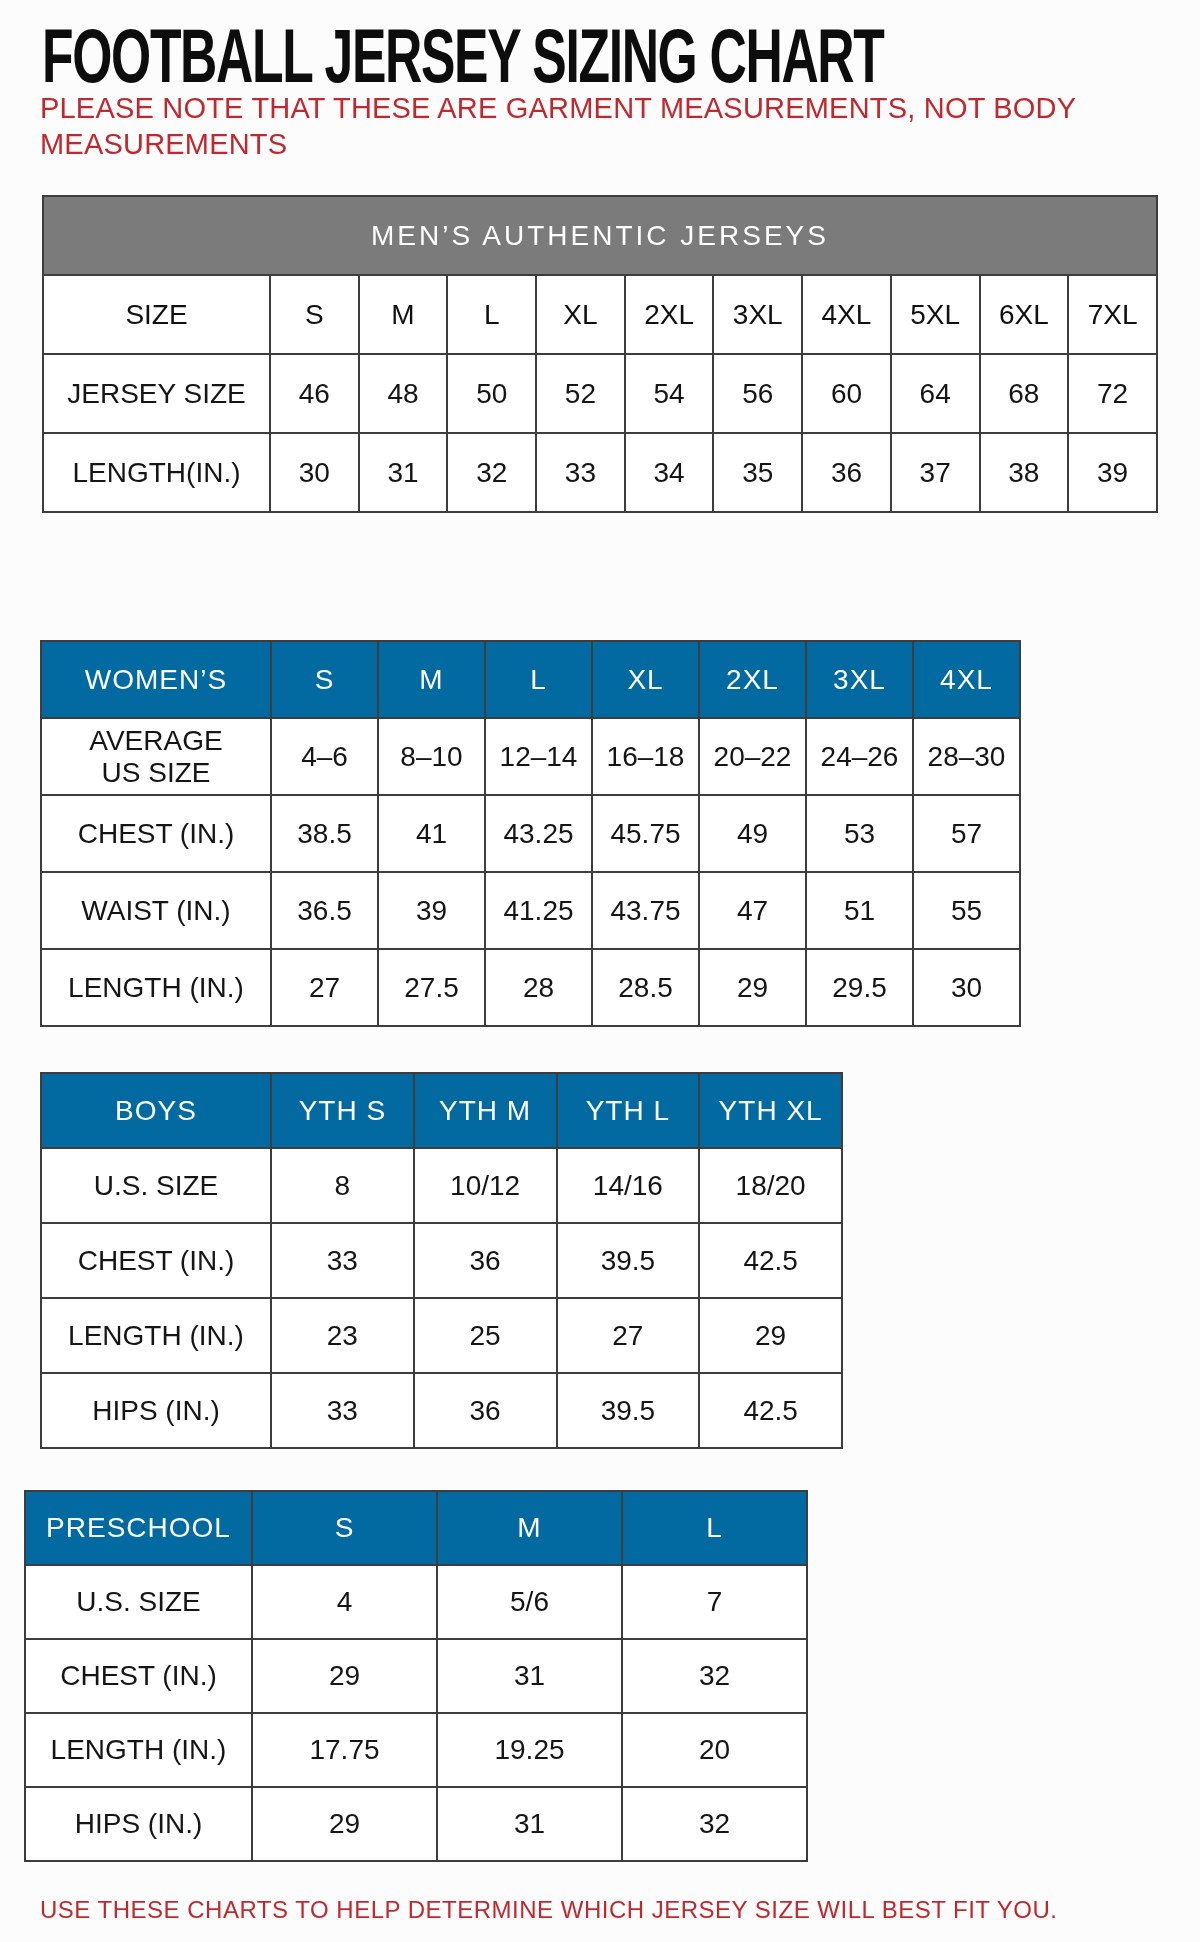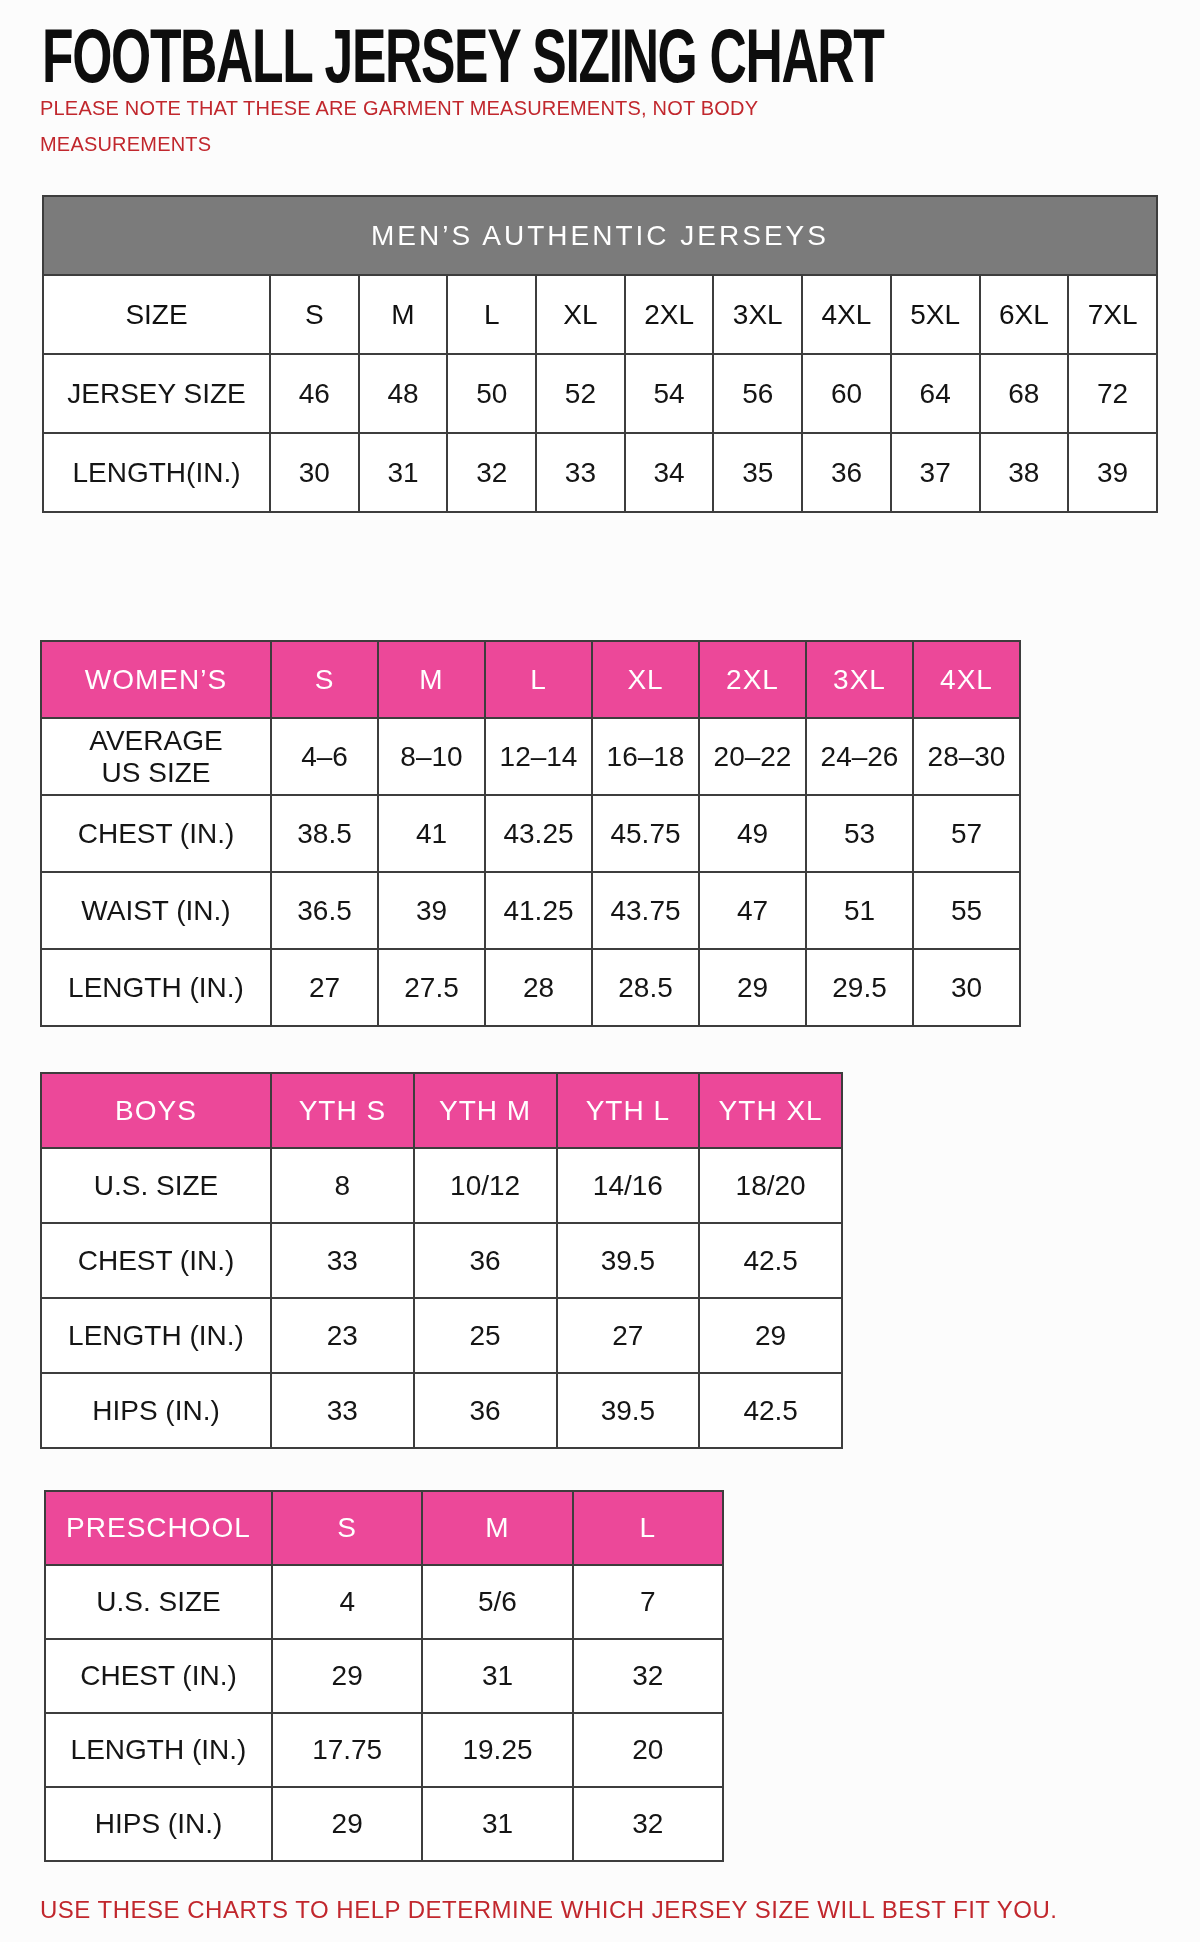--- a/index.html
+++ b/index.html
@@ -19,21 +19,21 @@
     white-space: nowrap;
   }
   .title-inner {
     display: inline-block;
     font-size: 76px; font-weight: 700; letter-spacing: -2px;
     transform: scaleX(0.68); transform-origin: left center;
     color: #0d0d0d;
   }
   .subtitle {
     position: absolute; left: 40px; top: 90px;
-    font-size: 20px; line-height: 36px;
+    font-size: 29px; line-height: 36px;
     color: #c1272d;
     white-space: pre-line;
     letter-spacing: 0.2px;
   }
 
   
   table.tbl {
     position: absolute;
     border-collapse: collapse;
     table-layout: fixed;
@@ -49,21 +49,21 @@
     overflow: hidden;
   }
   td.banner {
     background: #7b7b7b;
     color: #ffffff;
     font-size: 33px;
     letter-spacing: 3px;
     border-bottom: 4px solid #1b1b1b;
   }
   td.ghead {
-    background: #ec4899;
+    background: #0369a1;
     color: #ffffff;
     font-size: 29px;
     letter-spacing: 1px;
     border-bottom: 4px solid #1b1b1b;
   }
   td.colhead-light { font-size: 29px; color: #101010; }
   td.rowlabel { font-size: 27px; white-space: pre-line; line-height: 32px; }
 
   
   .t-mens    { left: 42px; top: 195px; width: 1116px; }
@@ -71,21 +71,21 @@
   .t-mens col:first-child { width: 227px; }
 
   .t-womens    { left: 40px; top: 640px; width: 981px; }
   .t-womens td { height: 75px; }
   .t-womens col:first-child { width: 230px; }
 
   .t-boys    { left: 40px; top: 1072px; width: 803px; }
   .t-boys td { height: 73px; }
   .t-boys col:first-child { width: 230px; }
 
-  .t-preschool    { left: 44px; top: 1490px; width: 680px; }
+  .t-preschool    { left: 24px; top: 1490px; width: 784px; }
   .t-preschool td { height: 72px; }
   .t-preschool col:first-child { width: 227px; }
 
   .footer-note {
     position: absolute; left: 40px; top: 1896px;
     font-size: 24px;
     color: #c1272d;
     letter-spacing: 0.5px;
     white-space: nowrap;
   }

